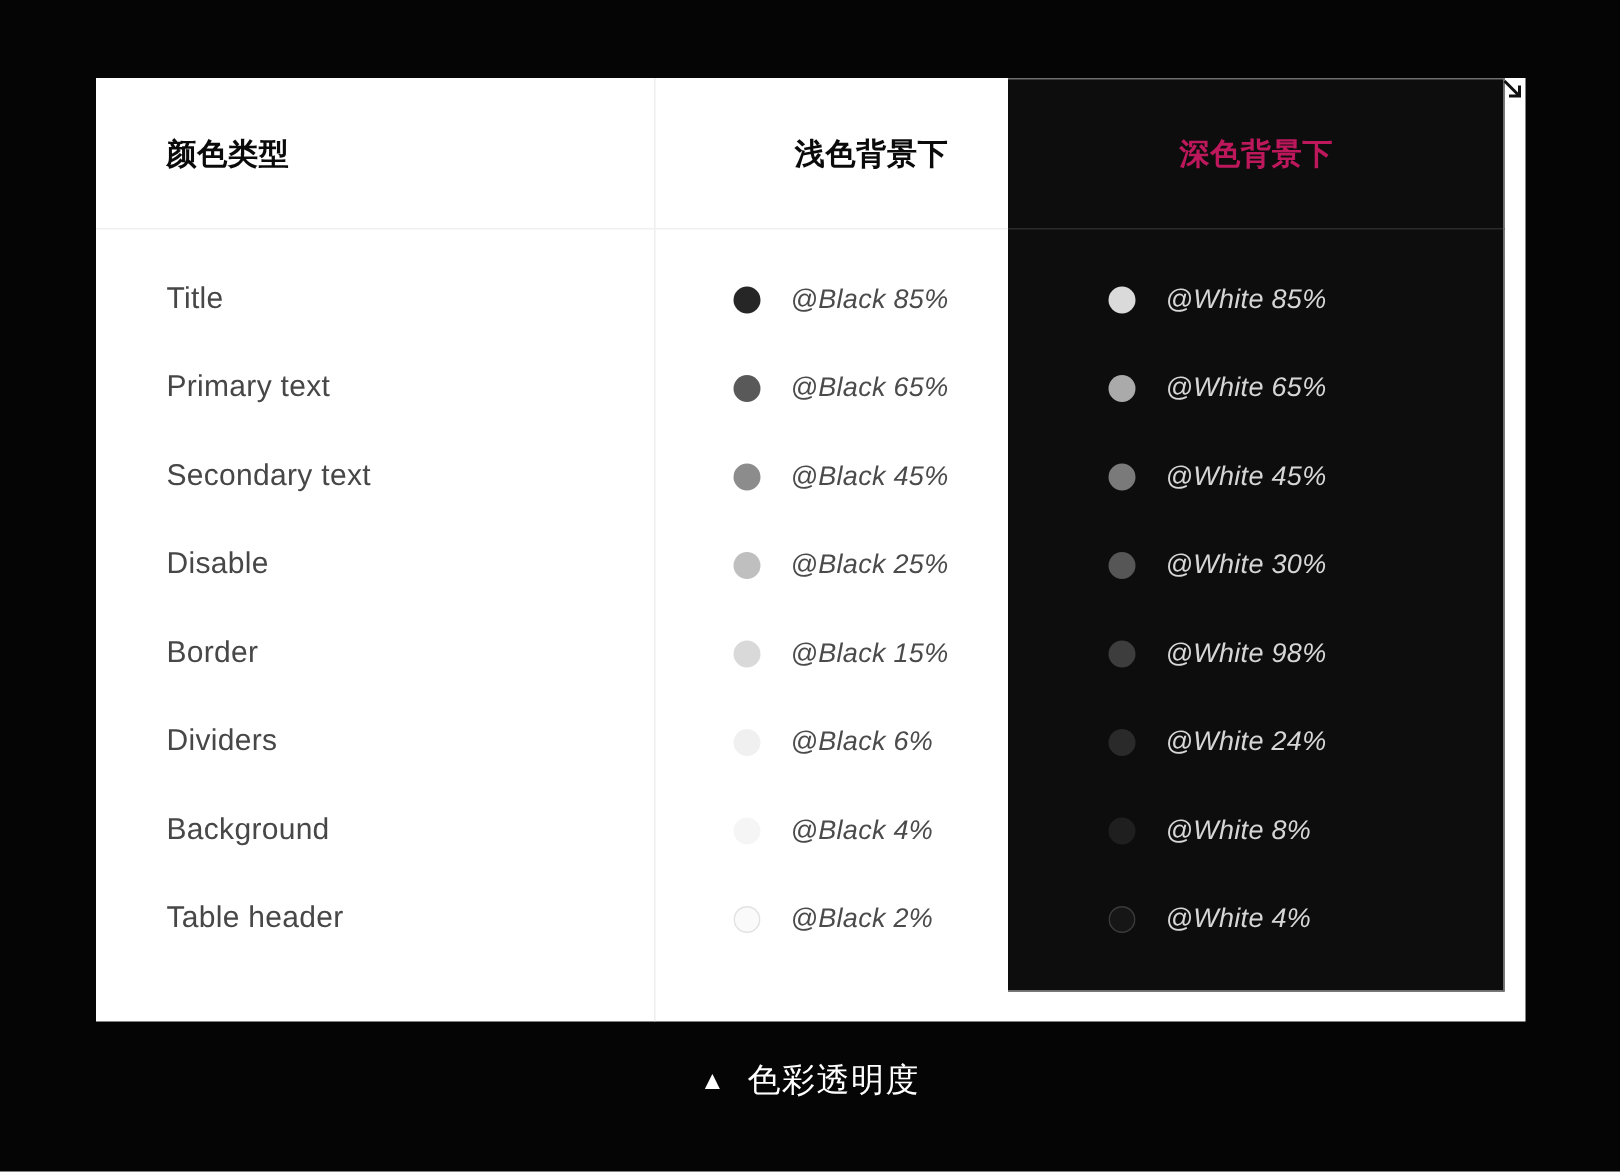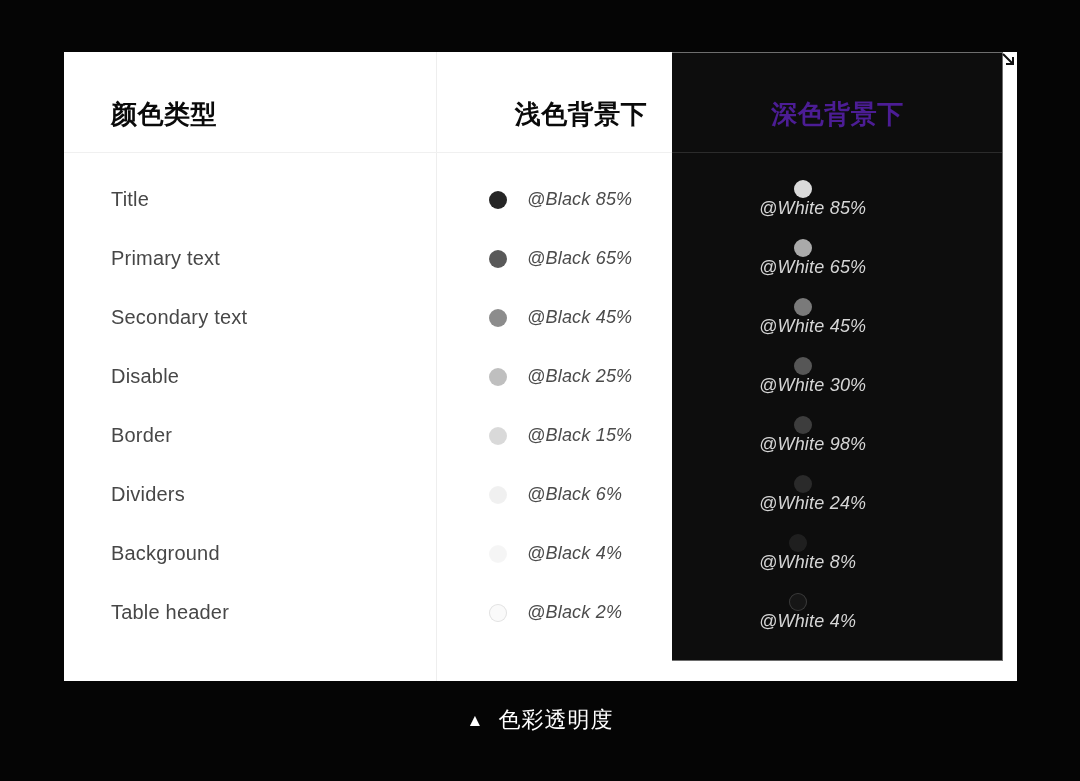--- a/index.html
+++ b/index.html
@@ -85,46 +85,46 @@
     position: absolute;
     left: 0;
     top: 100px;
     width: 608px;
     height: 1px;
     background: #f0f0f0;
     z-index: 4;
   }
   .header-cell {
     position: absolute;
-    top: 12px;
+    top: 0;
     height: 100px;
     display: flex;
     align-items: center;
-    font-size: 26px;
+    font-size: 20px;
     font-weight: bold;
     letter-spacing: 0.5px;
   }
   #header-type {
     left: 47px;
     width: 300px;
     justify-content: flex-start;
     color: #0a0a0a;
   }
   #header-light {
     left: 372px;
     width: 236px;
     justify-content: center;
     color: #0a0a0a;
     margin-left: 27px;
   }
   #header-dark {
     left: 608px;
     width: 331px;
     justify-content: center;
-    color: #4c1d95;
+    color: #be185d;
     z-index: 5;
   }
 
   
   #rows {
     position: absolute;
     left: 0;
     top: 100px;
     width: 953px;
     height: 529px;
@@ -160,21 +160,21 @@
     left: 608px;
     width: 331px;
     justify-content: flex-start;
     z-index: 5;
   }
   .swatch-wrap {
     display: flex;
     align-items: center;
   }
   .cell-light .swatch-wrap { margin-left: 64px; }
-  .cell-dark  .swatch-wrap { margin-left: 67px; flex-direction: column; }
+  .cell-dark  .swatch-wrap { margin-left: 67px; }
 
   .dot {
     width: 18px;
     height: 18px;
     border-radius: 50%;
     flex: 0 0 auto;
   }
   .dot.ring-light { box-shadow: inset 0 0 0 1px #e2e2e2; }
   .dot.ring-dark  { box-shadow: inset 0 0 0 1px #3a3a3a; }
 

